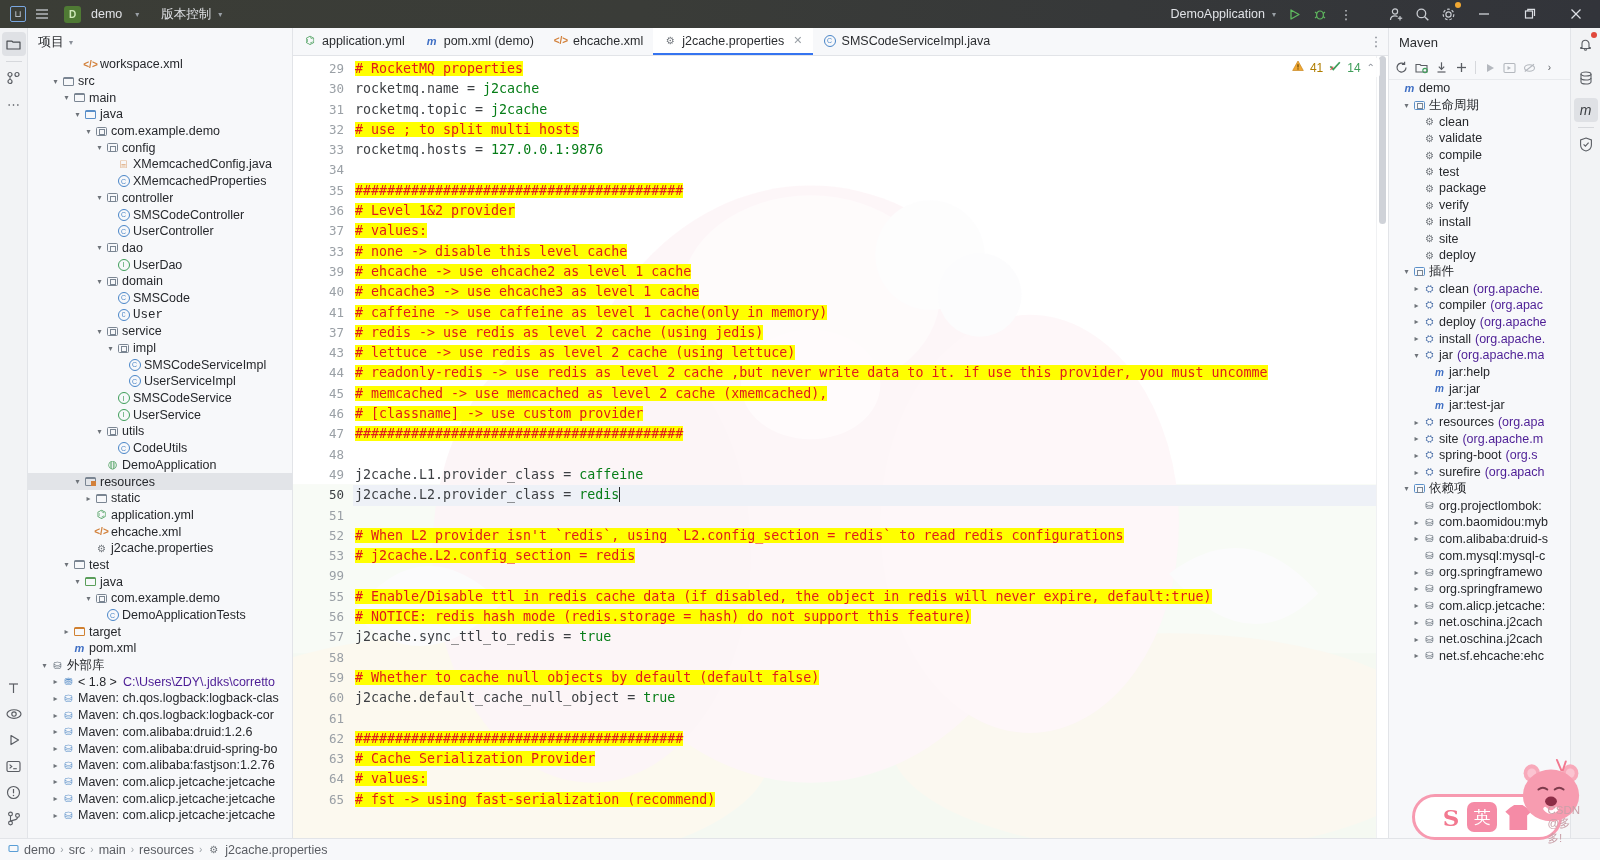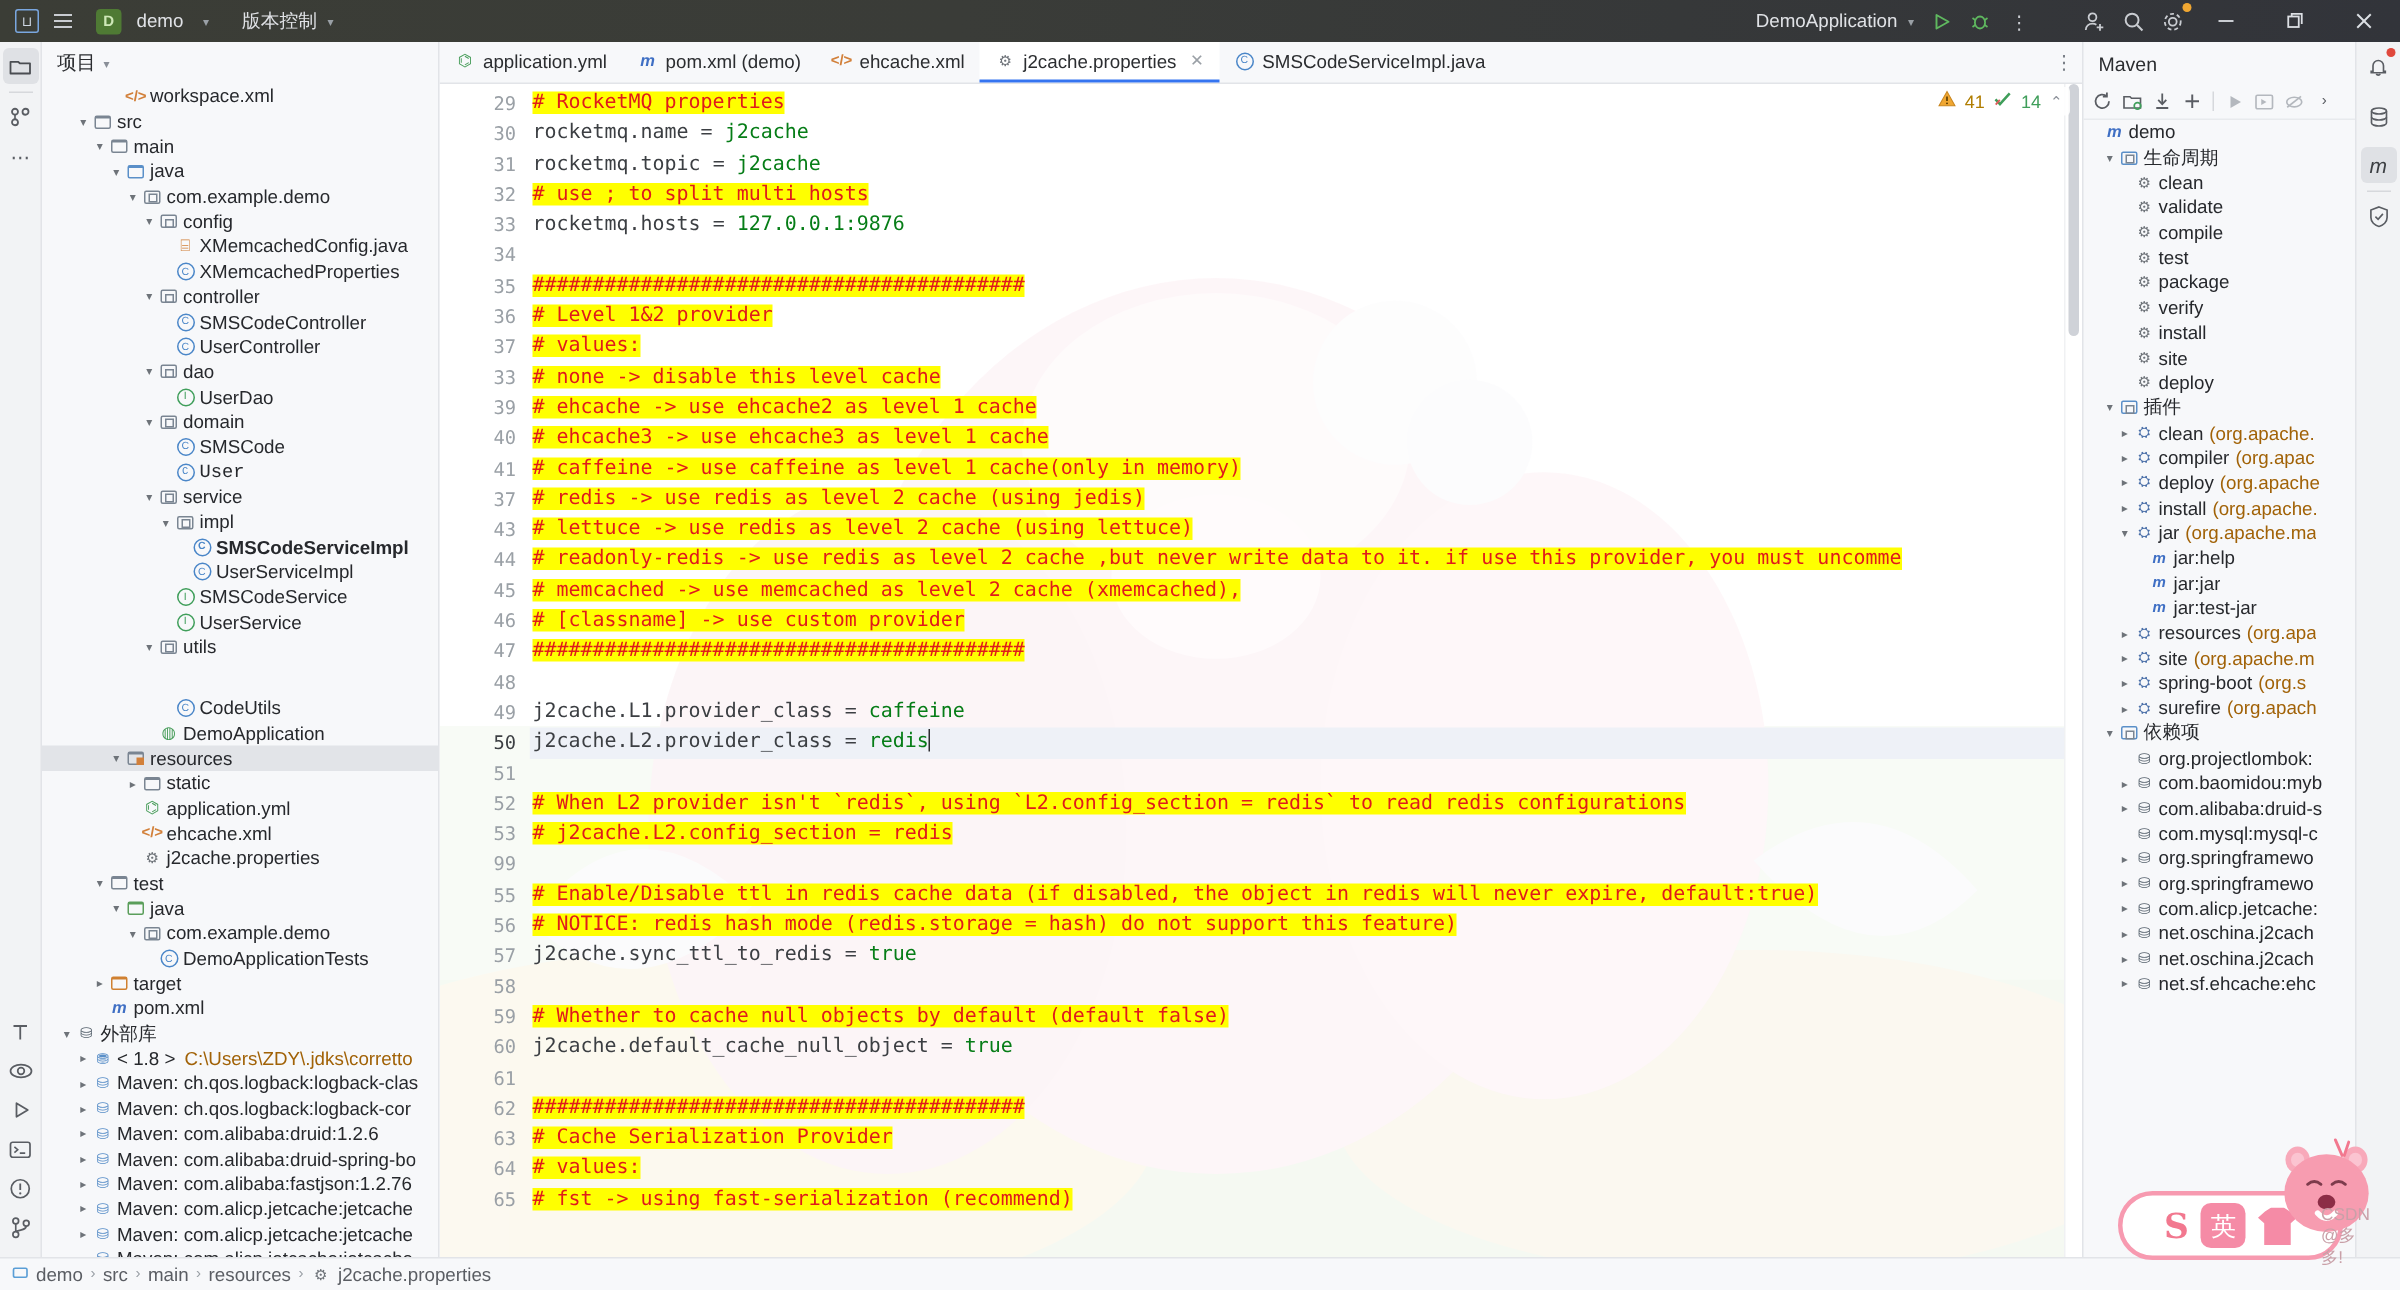--- a/index.html
+++ b/index.html
@@ -63,21 +63,21 @@
     display:flex; flex-direction:column; position: relative; z-index:2;
   }
   .tw-header { height: 28px; display:flex; align-items:center; padding-left:10px; color:#2b2d30; font-size:13px;}
   .tw-header .caret2 { font-size:8px; color:#8a8f98; margin-left:5px; }
   .tree { flex:1; overflow:hidden; position:relative; font-size:12.5px; color:#26282c; }
   .trow { height:16.7px; display:flex; align-items:center; white-space:nowrap; padding-right:4px; }
   .trow.sel { background:#e2e4e8; }
   .tarrow { width:11px; text-align:center; color:#6e7379; font-size:8px; flex:0 0 11px;}
   .ticon { width:15px; flex:0 0 15px; display:flex; align-items:center; justify-content:center; font-size:10px;}
   .tlabel { padding-left:2px; overflow:hidden; }
-  .tdim { color:#a16207; }
+  .tdim { color:#4c1d95; }
 
   
   .fld { width:11px;height:9px;border:1.2px solid #7a8592;border-radius:1.5px;border-top-width:2.4px;}
   .fld.green { border-color:#5a9e5a; }
   .fld.orange { border-color:#d08030; }
   .pkg { width:11px;height:9px;border:1.2px solid #7a8592;border-radius:1.5px; position:relative;}
   .pkg::after{content:'';position:absolute;left:1.5px;top:1.5px;width:4px;height:4px;border:1px solid #7a8592;}
   .cls { width:12px;height:12px;border-radius:50%;border:1.4px solid #4a86c8; color:#4a86c8; font-size:7px;
          display:flex;align-items:center;justify-content:center; }
   .iface { width:12px;height:12px;border-radius:50%;border:1.4px solid #3f9e5a; color:#3f9e5a; font-size:7px;
@@ -453,21 +453,21 @@
             </span>
             <span class="tlabel">service</span>
           </div>
           <div class="trow" style="padding-left: 77px;">
             <span class="tarrow">▾</span>
             <span class="ticon">
               <span class="pkg"></span>
             </span>
             <span class="tlabel">impl</span>
           </div>
-          <div class="trow" style="padding-left: 88px; font-weight: bold;">
+          <div class="trow" style="padding-left: 88px;">
             <span class="tarrow"></span>
             <span class="ticon">
               <span class="cls">C</span>
             </span>
             <span class="tlabel">SMSCodeServiceImpl</span>
           </div>
           <div class="trow" style="padding-left: 88px;">
             <span class="tarrow"></span>
             <span class="ticon">
               <span class="cls">C</span>
@@ -488,21 +488,21 @@
             </span>
             <span class="tlabel">UserService</span>
           </div>
           <div class="trow" style="padding-left: 66px;">
             <span class="tarrow">▾</span>
             <span class="ticon">
               <span class="pkg"></span>
             </span>
             <span class="tlabel">utils</span>
           </div>
-          <div class="trow" style="padding-left: 77px; margin-top: 24px;">
+          <div class="trow" style="padding-left: 77px;">
             <span class="tarrow"></span>
             <span class="ticon">
               <span class="cls">C</span>
             </span>
             <span class="tlabel">CodeUtils</span>
           </div>
           <div class="trow" style="padding-left: 66px;">
             <span class="tarrow"></span>
             <span class="ticon">
               <span style="color:#4a9e5c;font-size:11px">◍</span>

